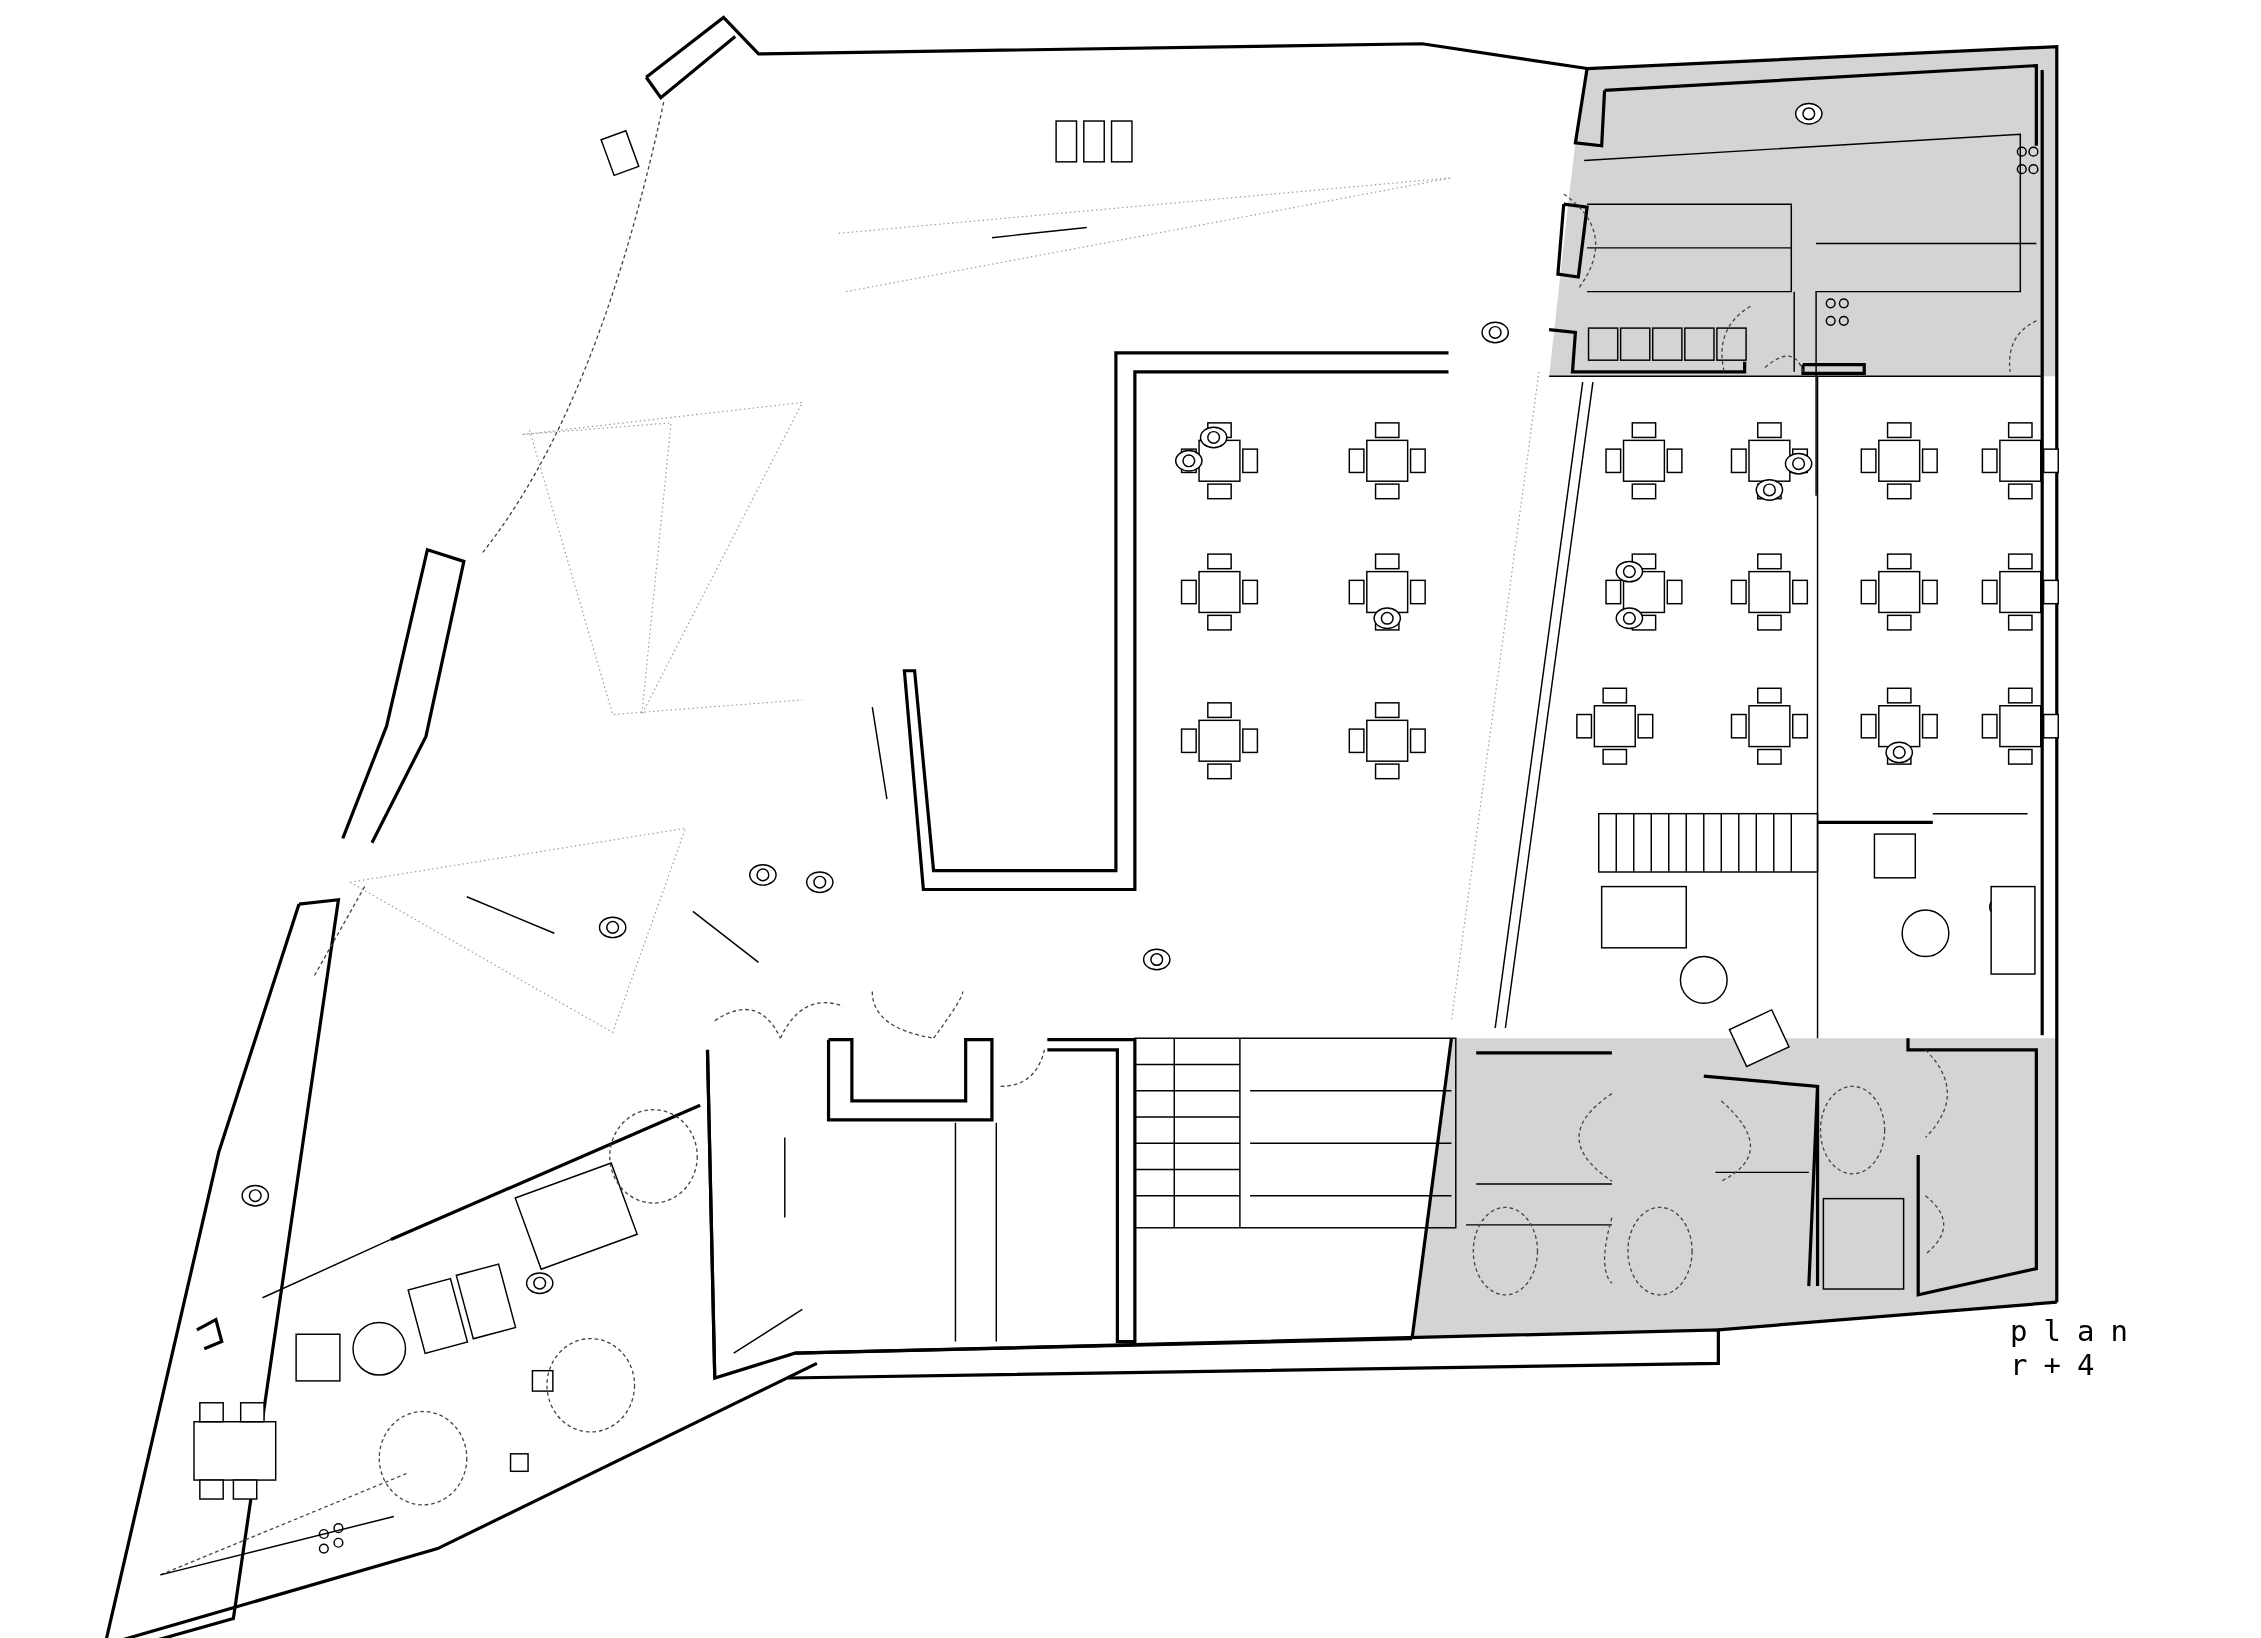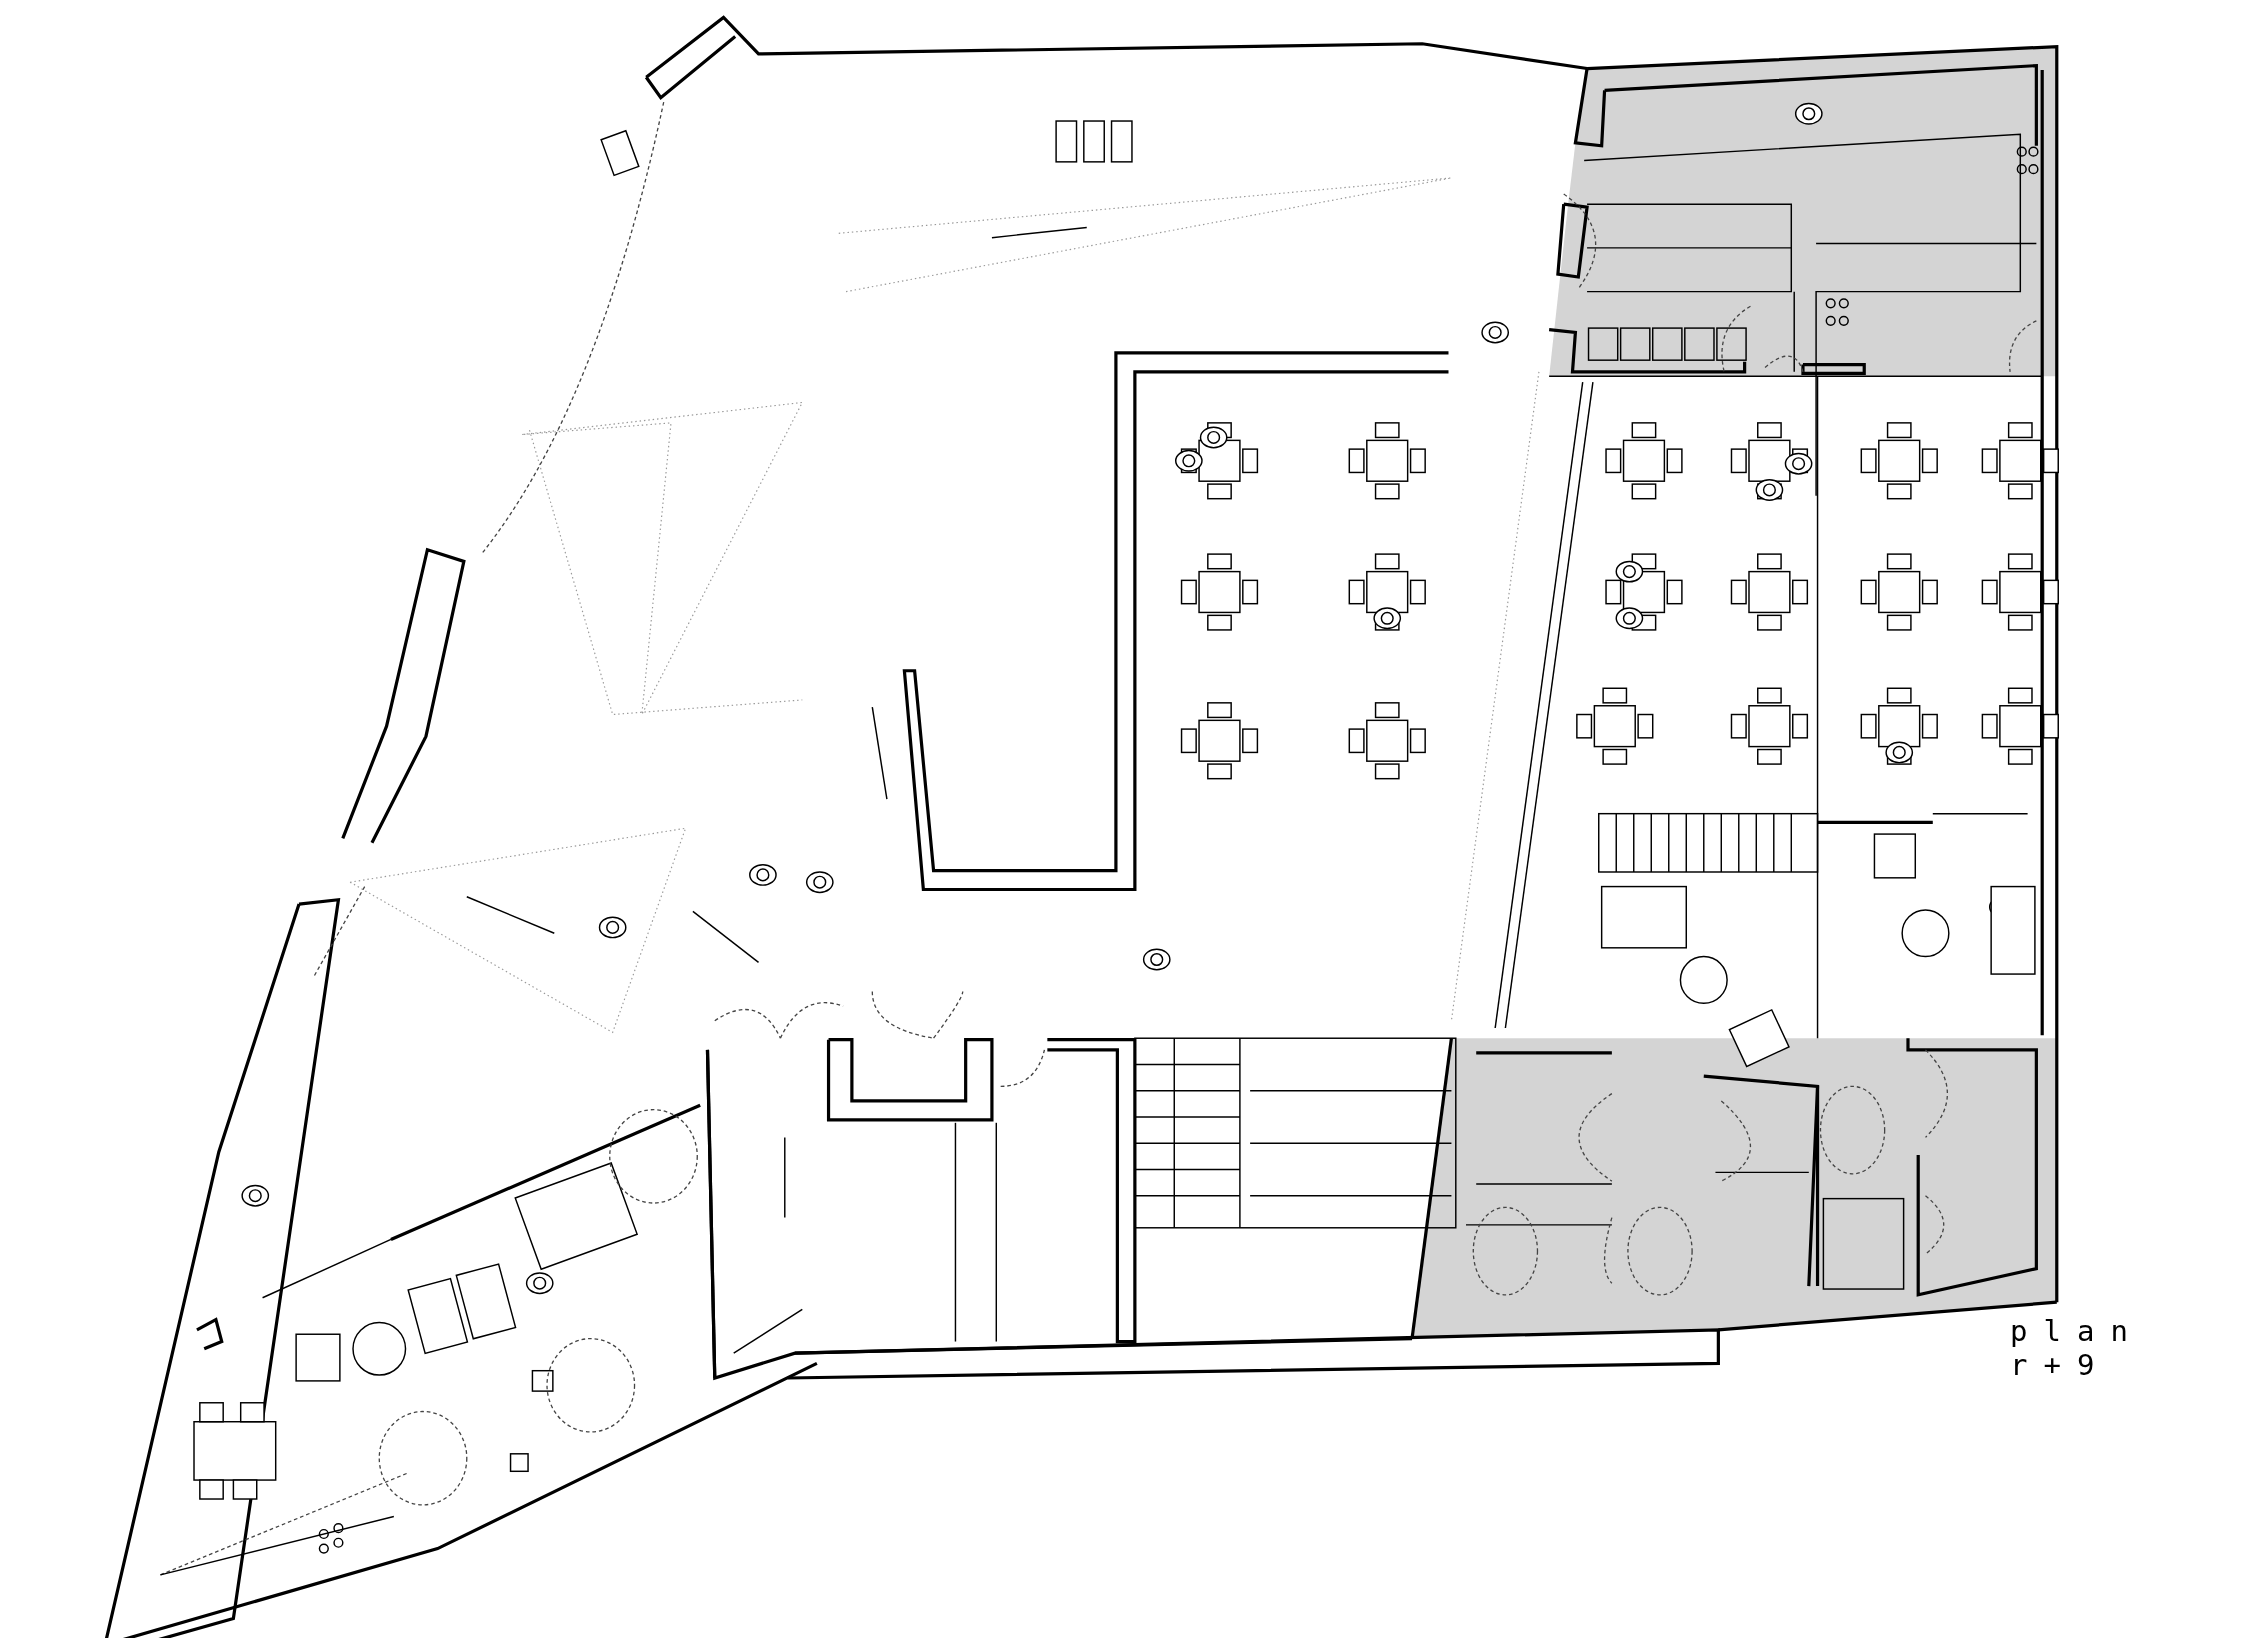--- a/index.html
+++ b/index.html
@@ -247,14 +247,14 @@
       <circle class="thin" cx="232" cy="1048" r="3"></circle>
     <circle class="thin" cx="222" cy="1062" r="3"></circle>
       <circle class="thin" cx="232" cy="1058" r="3"></circle>
     <rect class="thin" x="350" y="997" width="12" height="12"></rect>
     <rect class="thin" x="365" y="940" width="14" height="14"></rect>
     <line class="thin" x1="180" y1="890" x2="268" y2="850"></line>
     <polyline class="wall" points="135,912 148,905 152,920 140,925"></polyline>
   </g>
 </svg>
 
-<div class="label">plan r+9</div>
+<div class="label">plan r+4</div>
 
 
 </body></html>

